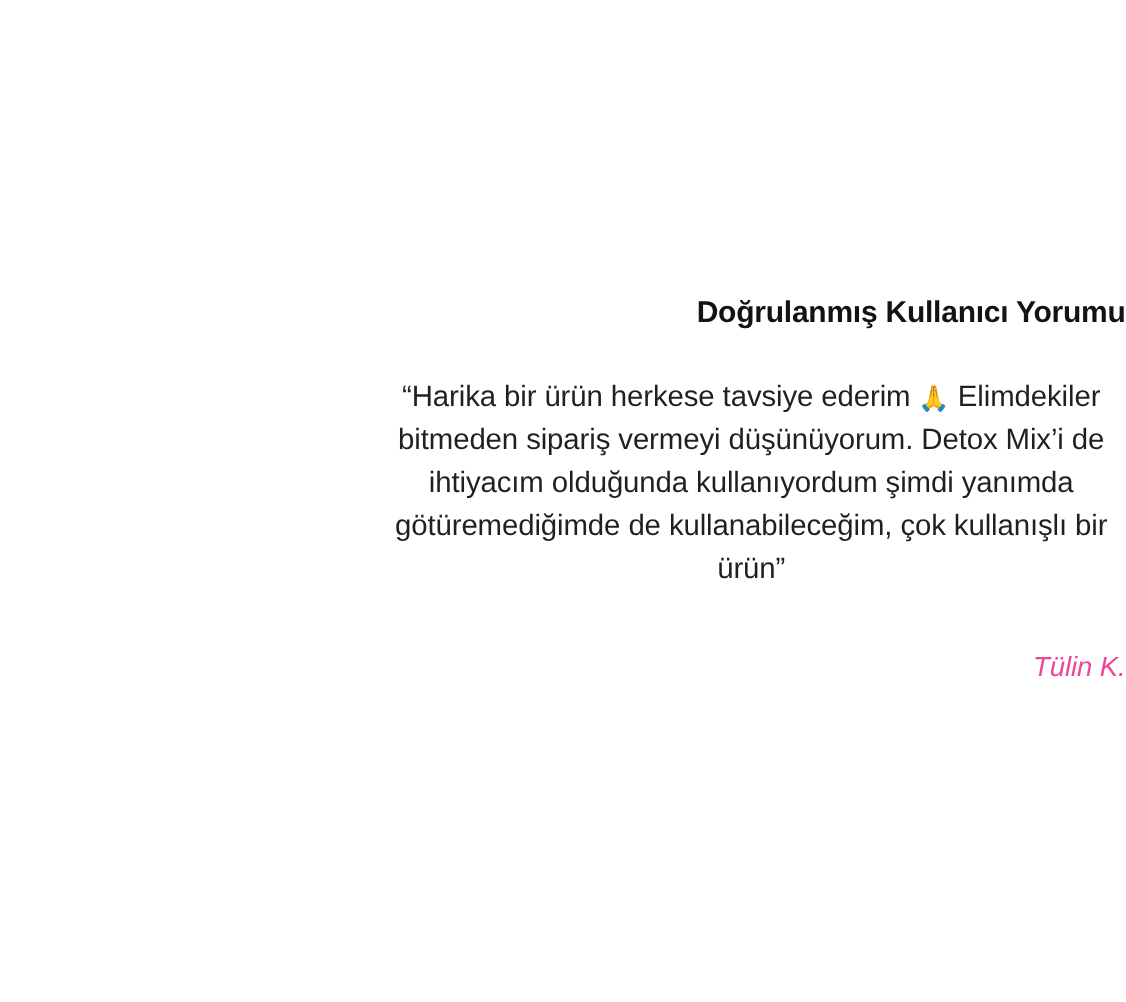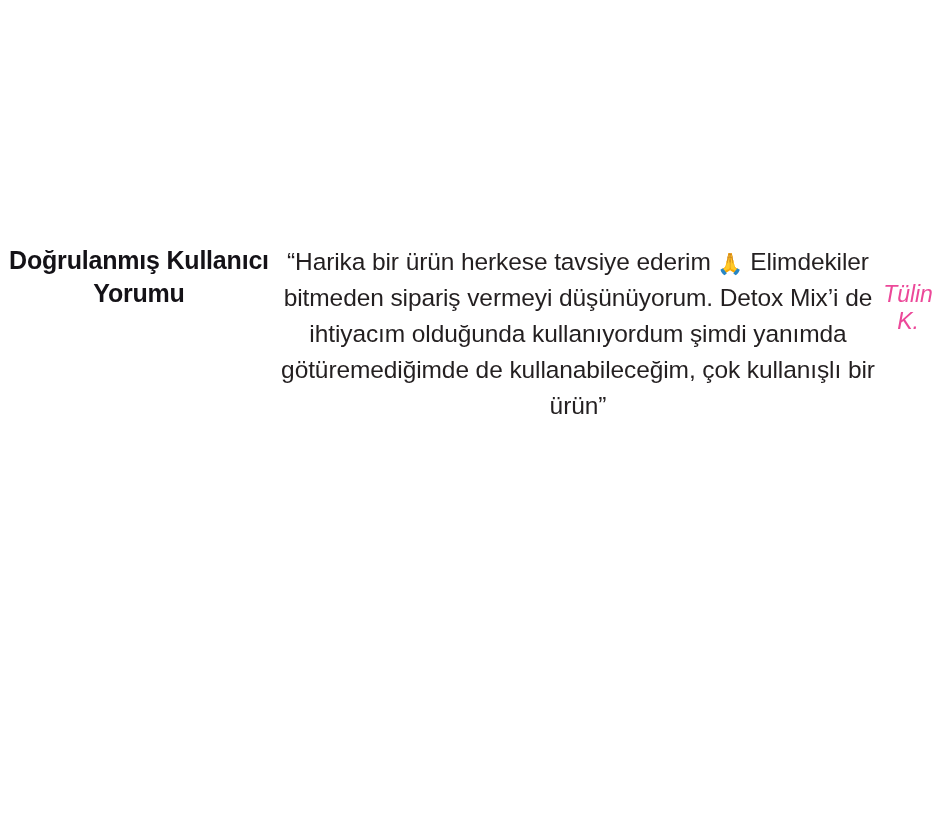--- a/index.html
+++ b/index.html
@@ -15,22 +15,22 @@
     overflow: hidden;
   }
 
   .testimonial-block {
     position: absolute;
     left: 0;
     top: 0;
     width: 938px;
     height: 835px;
     display: flex;
-    flex-direction: row;
-    align-items: flex-start;
+    flex-direction: column;
+    align-items: flex-end;
     justify-content: flex-start;
     box-sizing: border-box;
     padding-top: 244px;
   }
 
   .testimonial-title {
     font-size: 25px;
     font-weight: bold;
     letter-spacing: -0.2px;
     color: #141217;
@@ -39,21 +39,21 @@
     line-height: 1.3;
   }
 
   .testimonial-quote {
     font-size: 24.5px;
     font-weight: 400;
     line-height: 1.47;
     color: #231f20;
     text-align: center;
     max-width: 600px;
-    margin: 0;
+    margin: 12px;
     letter-spacing: -0.1px;
   }
 
   .emoji-inline {
     font-family: "DejaVu Sans", sans-serif;
     font-size: 21px;
     vertical-align: -1px;
     color: #7b4fc7;
   }
 

